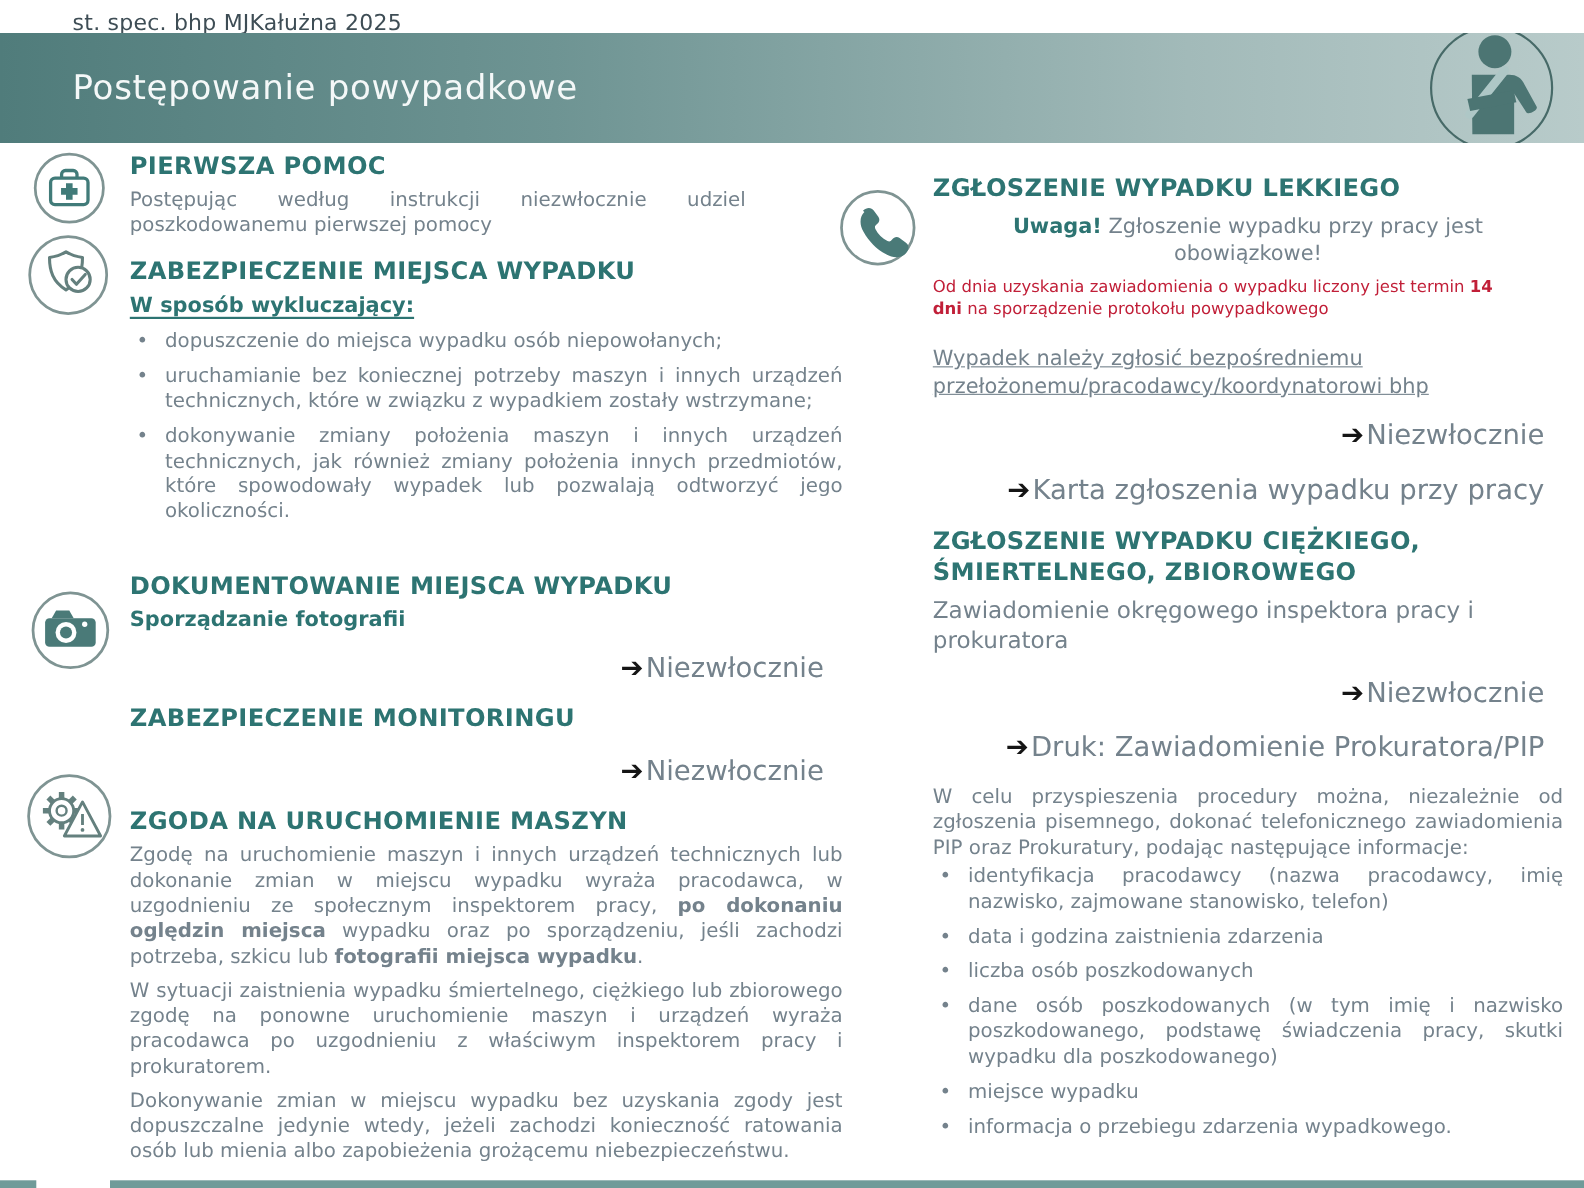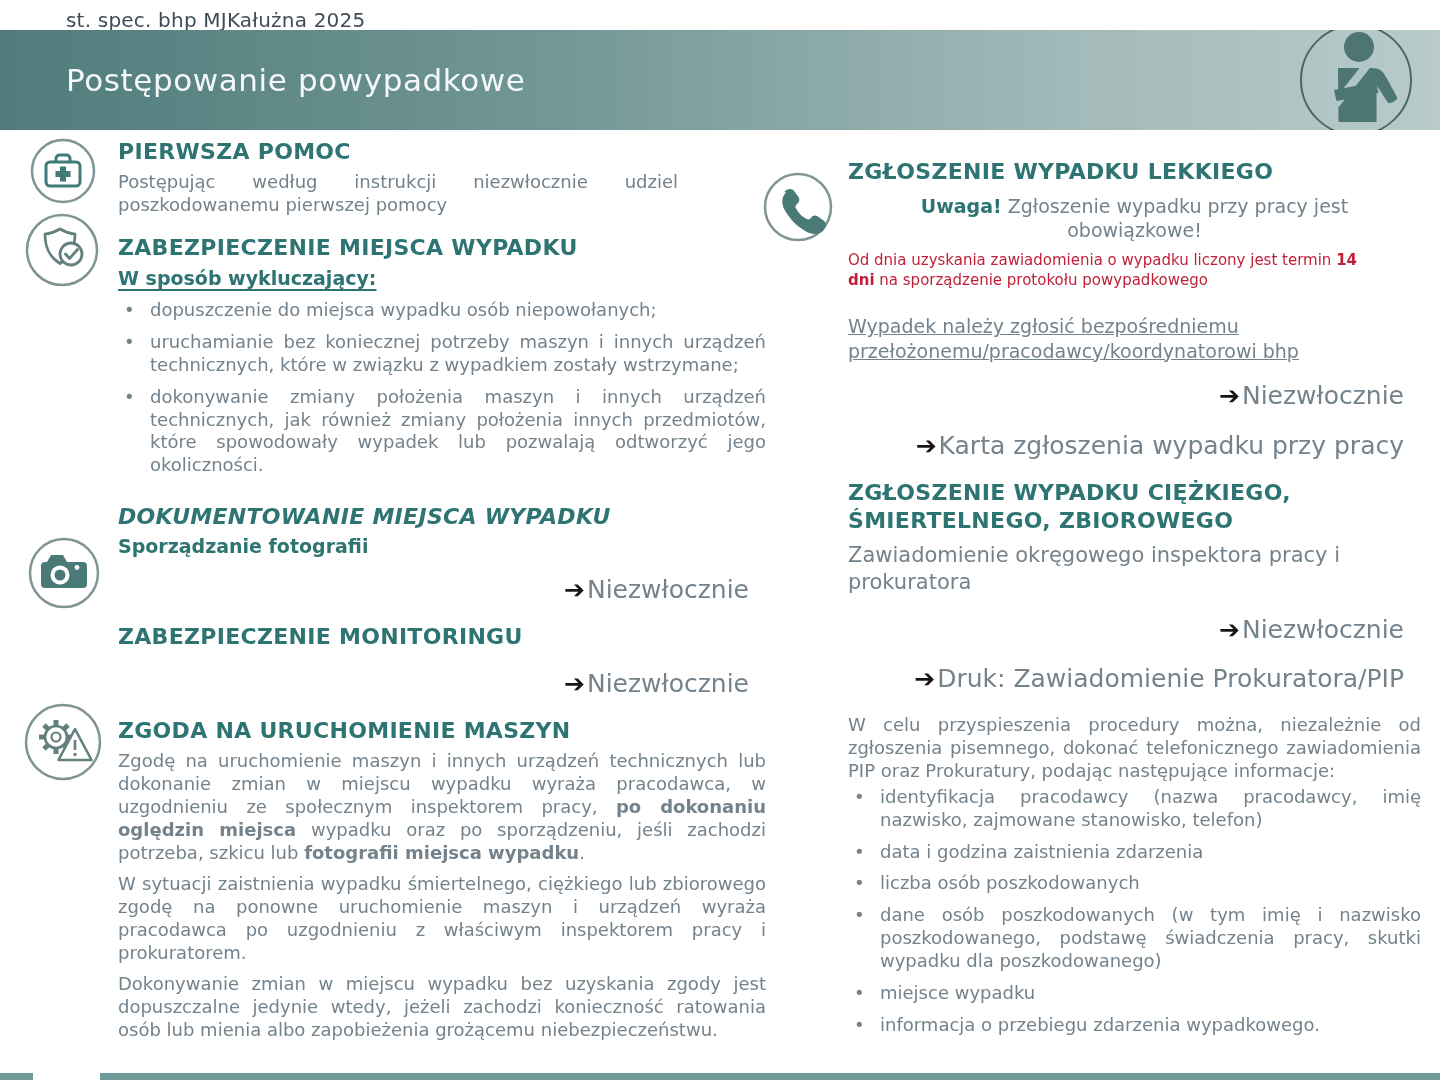--- a/index.html
+++ b/index.html
@@ -24,21 +24,21 @@
   h2{
     margin:0 0 6px 0;font-size:22px;line-height:1.25;font-weight:700;
     color:#2d7472;letter-spacing:.3px;
   }
   .body{margin:0;font-size:18px;line-height:1.28;color:#74828c;}
   .just{text-align:justify;}
   .w560{width:560px;}
   .mb4{margin-bottom:4px;}.mb6{margin-bottom:6px;}.mb8{margin-bottom:8px;}
   .mb10{margin-bottom:4px;}.mb18{margin-bottom:18px;}.mb24{margin-bottom:24px;}
   .mb26{margin-bottom:26px;}.mb28{margin-bottom:28px;}
-  .mt26{margin-top:26px;font-style:italic;}
+  .mt26{margin-top:43px;}
   .subtitle{
     margin:0 0 10px 0;font-size:19px;font-weight:700;color:#2d7472;
   }
   .underline{text-decoration:underline;text-underline-offset:4px;text-decoration-thickness:2px;}
   ul.bullets{list-style:none;margin:0;padding:0;}
   ul.bullets li{
     position:relative;padding-left:32px;margin-bottom:9px;
     font-size:18px;line-height:1.27;color:#74828c;text-align:justify;
   }
   ul.bullets li::before{

